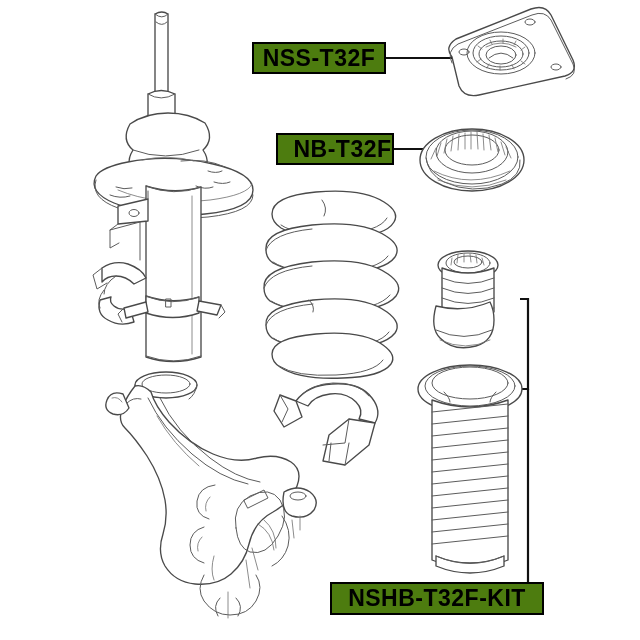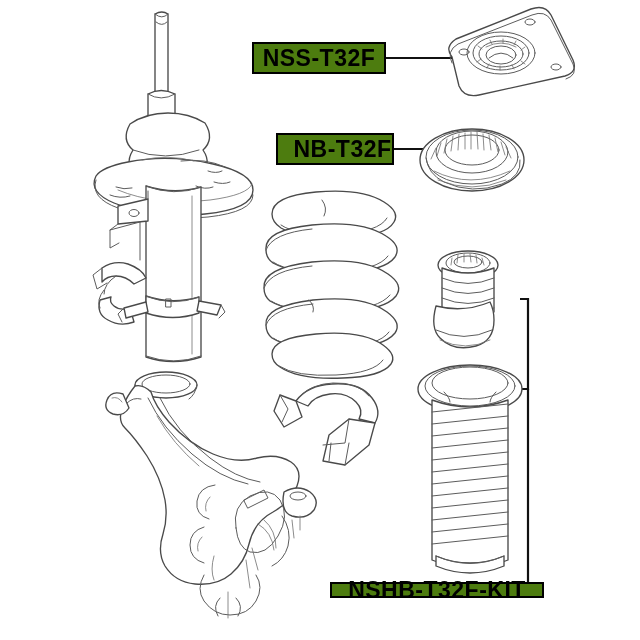--- a/index.html
+++ b/index.html
@@ -51,21 +51,21 @@
     top: 133px;
     width: 118px;
     height: 32px;
     font-size: 23px;
     padding-left: 15px;
   }
   #callout-nshb {
     left: 330px;
     top: 582px;
     width: 214px;
-    height: 16px;
+    height: 33px;
     font-size: 23px;
   }
 </style>
 </head>
 <body>
 
 <div id="diagram-root">
 
   <svg id="art-layer" viewBox="0 0 640 640">
     <defs>

